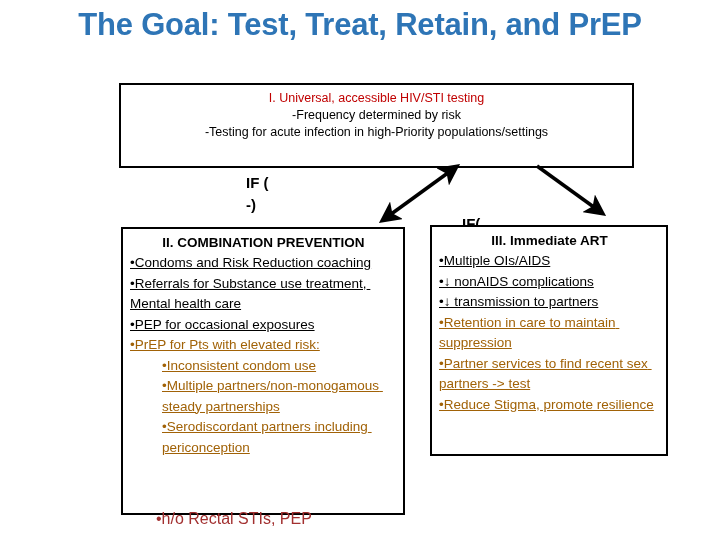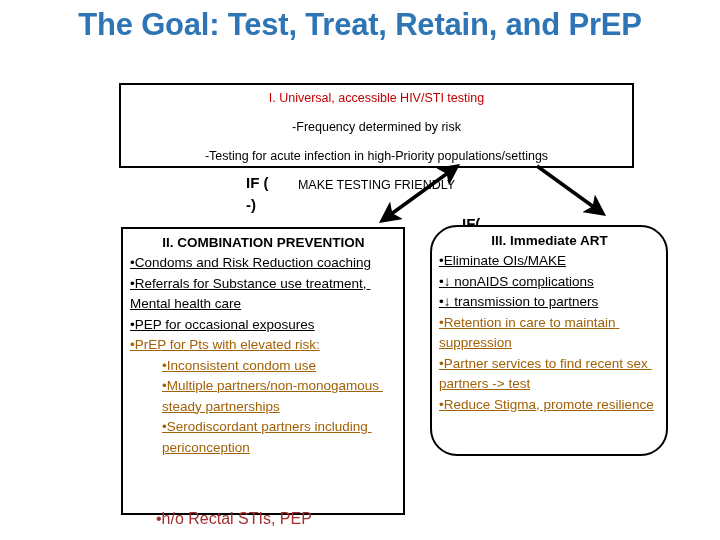--- a/index.html
+++ b/index.html
@@ -55,21 +55,20 @@
     color: #C00000;
     font-weight: normal;
     font-size: 12.5px;
     line-height: 17px;
   }
   #box-testing .ln {
     color: #000000;
     font-size: 12.5px;
     line-height: 17px;
     font-weight: 400;
-    margin-top: 12px;
   }
 
   
   .if-label {
     position: absolute;
     font-weight: bold;
     font-size: 15px;
     line-height: 22px;
     color: #000000;
     white-space: pre;
@@ -93,21 +92,20 @@
     height: 288px;
     padding: 4px 6px 8px 7px;
     overflow: visible;
   }
   #box-art {
     left: 430px;
     top: 225px;
     width: 238px;
     height: 231px;
     padding: 4px 6px 0 7px;
-    border-radius: 27px;
   }
   .col-title {
     text-align: center;
     font-weight: bold;
     font-size: 13.5px;
     line-height: 20px;
     color: #000000;
   }
   .bl {
     font-size: 13.5px;
@@ -138,21 +136,20 @@
 <body>
 
 <div id="slide">
 
   <div class="slide-title">The Goal: Test, Treat, Retain, and PrEP</div>
 
   <div class="box" id="box-testing">
     <div class="hdr">I. Universal, accessible HIV/STI testing</div>
     <div class="ln">-Frequency determined by risk</div>
     <div class="ln">-Testing for acute infection in high-Priority populations/settings</div>
-    <div class="ln">MAKE TESTING FRIENDLY</div>
   </div>
 
   <div class="if-label" id="if-negative">IF (
 -)</div>
   <div class="if-label" id="if-positive">IF(
 +)</div>
 
   <svg id="arrow-layer" viewBox="0 0 720 540">
     <defs>
       <marker id="ah-end" markerWidth="6" markerHeight="6" refX="4.6" refY="3" orient="auto" markerUnits="strokeWidth">
@@ -174,21 +171,21 @@
     <div class="bl red">•PrEP for Pts with elevated risk:</div>
     <div class="bl red indent">•Inconsistent condom use</div>
     <div class="bl red indent">•Multiple partners/non-monogamous steady partnerships</div>
     <div class="bl red indent">•Serodiscordant partners including periconception</div>
   </div>
 
   <div class="overflow-text">•h/o Rectal STIs, PEP</div>
 
   <div class="box" id="box-art">
     <div class="col-title">III. Immediate ART</div>
-    <div class="bl">•Eliminate OIs/MAKE</div>
+    <div class="bl">•Multiple OIs/AIDS</div>
     <div class="bl">•↓ nonAIDS complications</div>
     <div class="bl">•↓ transmission to partners</div>
     <div class="bl red">•Retention in care to maintain suppression</div>
     <div class="bl red">•Partner services to find recent sex partners -&gt; test</div>
     <div class="bl red">•Reduce Stigma, promote resilience</div>
   </div>
 
 </div>
 
 </body></html>

